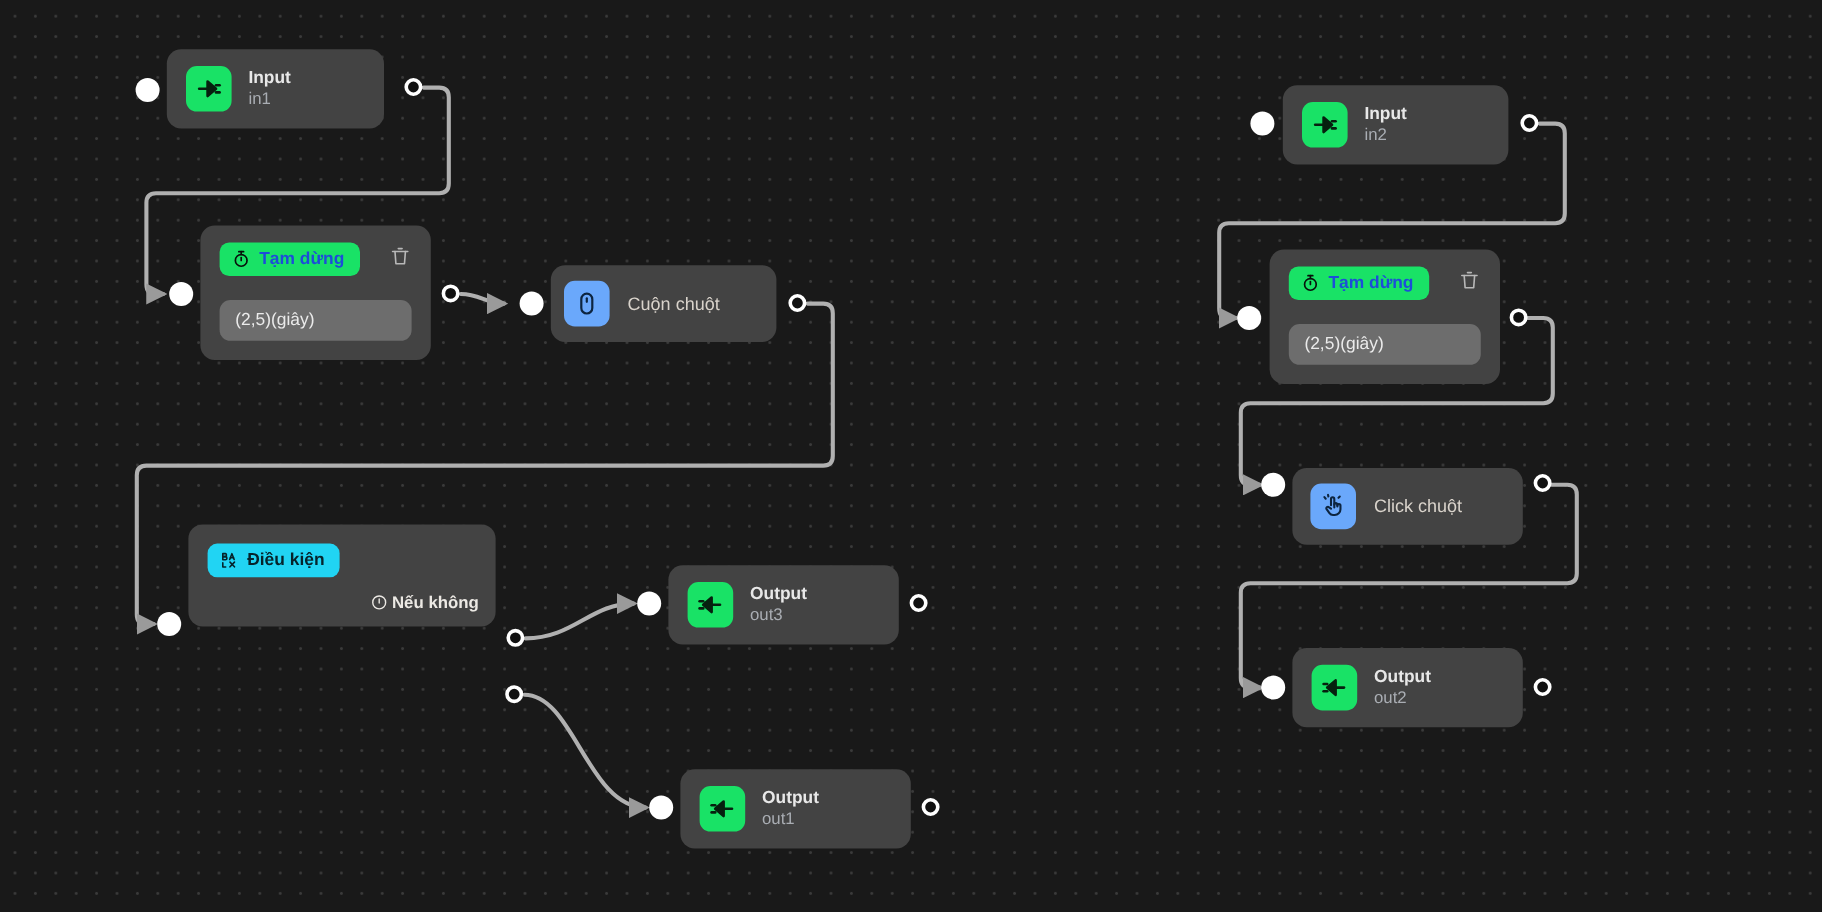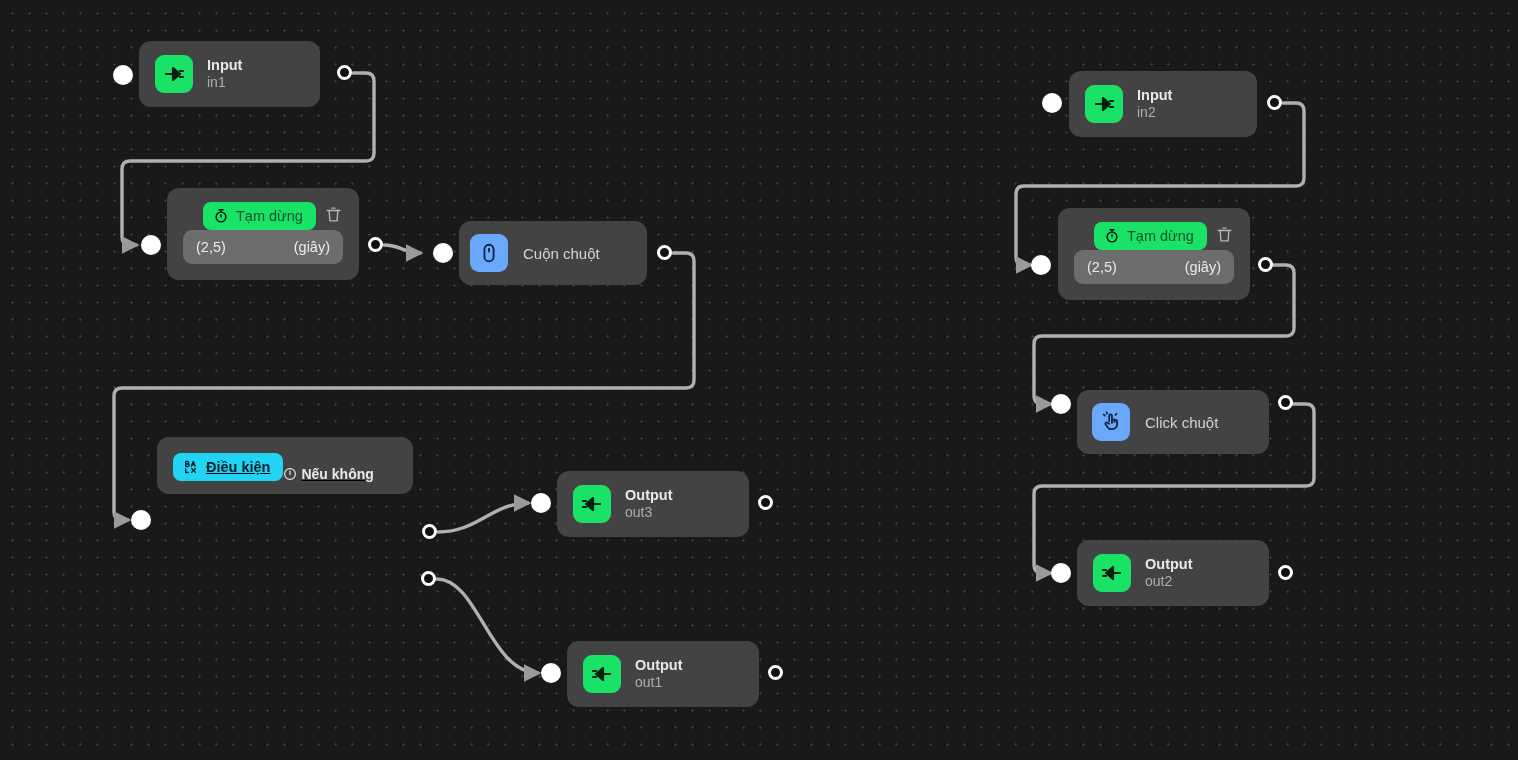--- a/index.html
+++ b/index.html
@@ -53,42 +53,41 @@
   .act-label { color: #d9d3cb; font-size: 15px; }
 
   
   .node.pause {
     flex-direction: column; align-items: stretch;
     padding: 14px 16px 16px 16px;
     width: 192px;
   }
   .pause-head { display: flex; align-items: center; justify-content: space-between; }
   .badge-green {
-    background: #19e266; color: #14532d;
+    background: #19e266; color: #1d4ed8;
     border-radius: 8px; padding: 6px 13px 6px 10px;
     display: inline-flex; align-items: center; gap: 7px;
-    font-size: 14.5px; font-weight: normal; margin-left: 20px;
+    font-size: 14.5px; font-weight: bold;
   }
   .trash { opacity: .78; cursor: pointer; }
   .pause-field {
-    margin-top: 0;
+    margin-top: 20px;
     background: #6d6d6d;
     border-radius: 9px;
     height: 34px;
-    display: flex; align-items: center; justify-content: space-between;
+    display: flex; align-items: center; 
     padding: 0 13px;
     color: #ebebeb; font-size: 14.5px;
   }
 
   
   .node.cond {
-    flex-direction: row; align-items: stretch;
+    flex-direction: column; align-items: stretch;
     padding: 16px 14px 12px 16px;
     width: 256px;
-    text-decoration: underline;
   }
   .badge-cyan {
     background: #21d4f3; color: #06232b;
     border-radius: 8px; padding: 6px 13px 6px 10px;
     display: inline-flex; align-items: center; gap: 7px;
     font-size: 14.5px; font-weight: bold;
     align-self: flex-start;
   }
   .path-field {
     margin-top: 17px;

